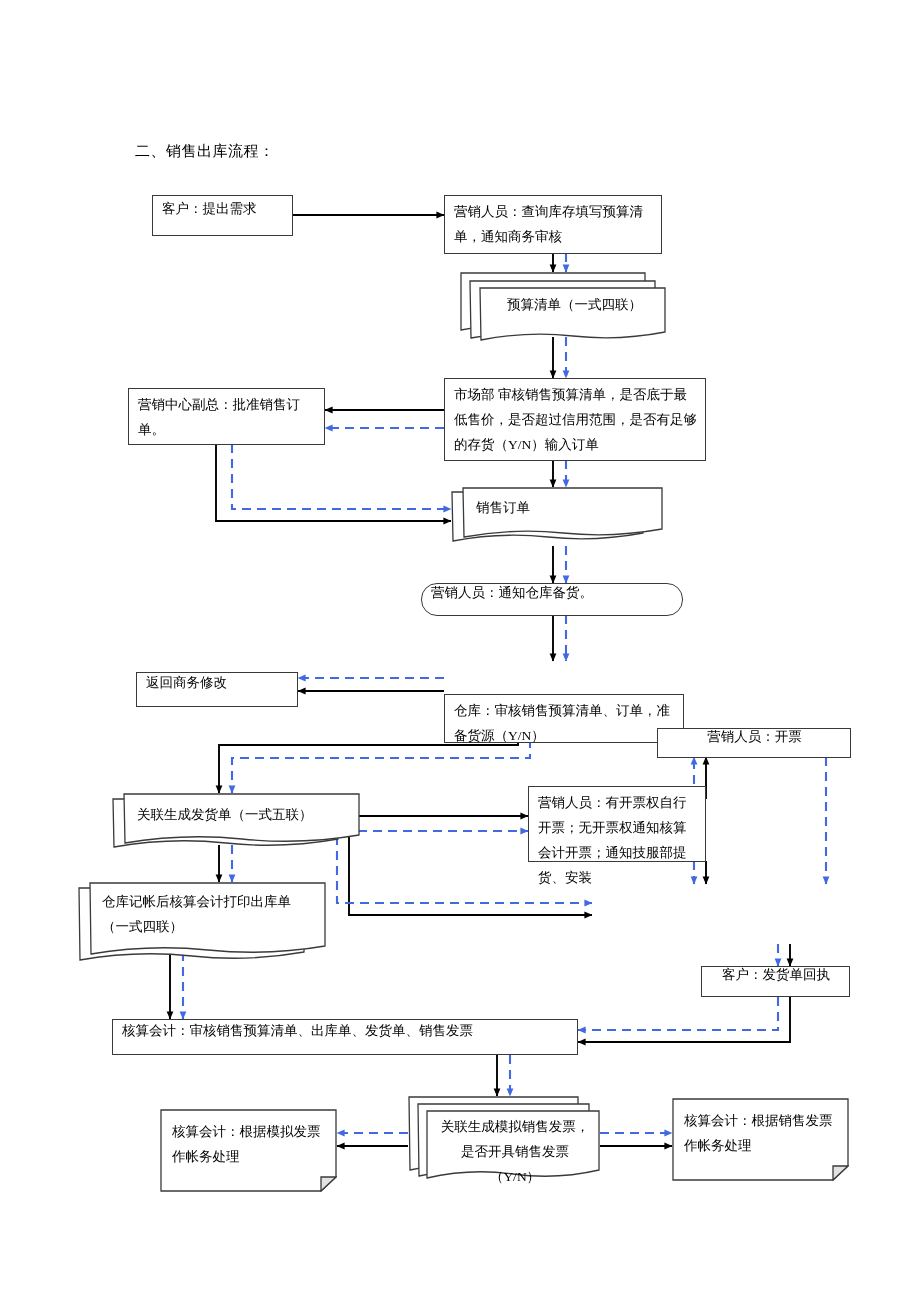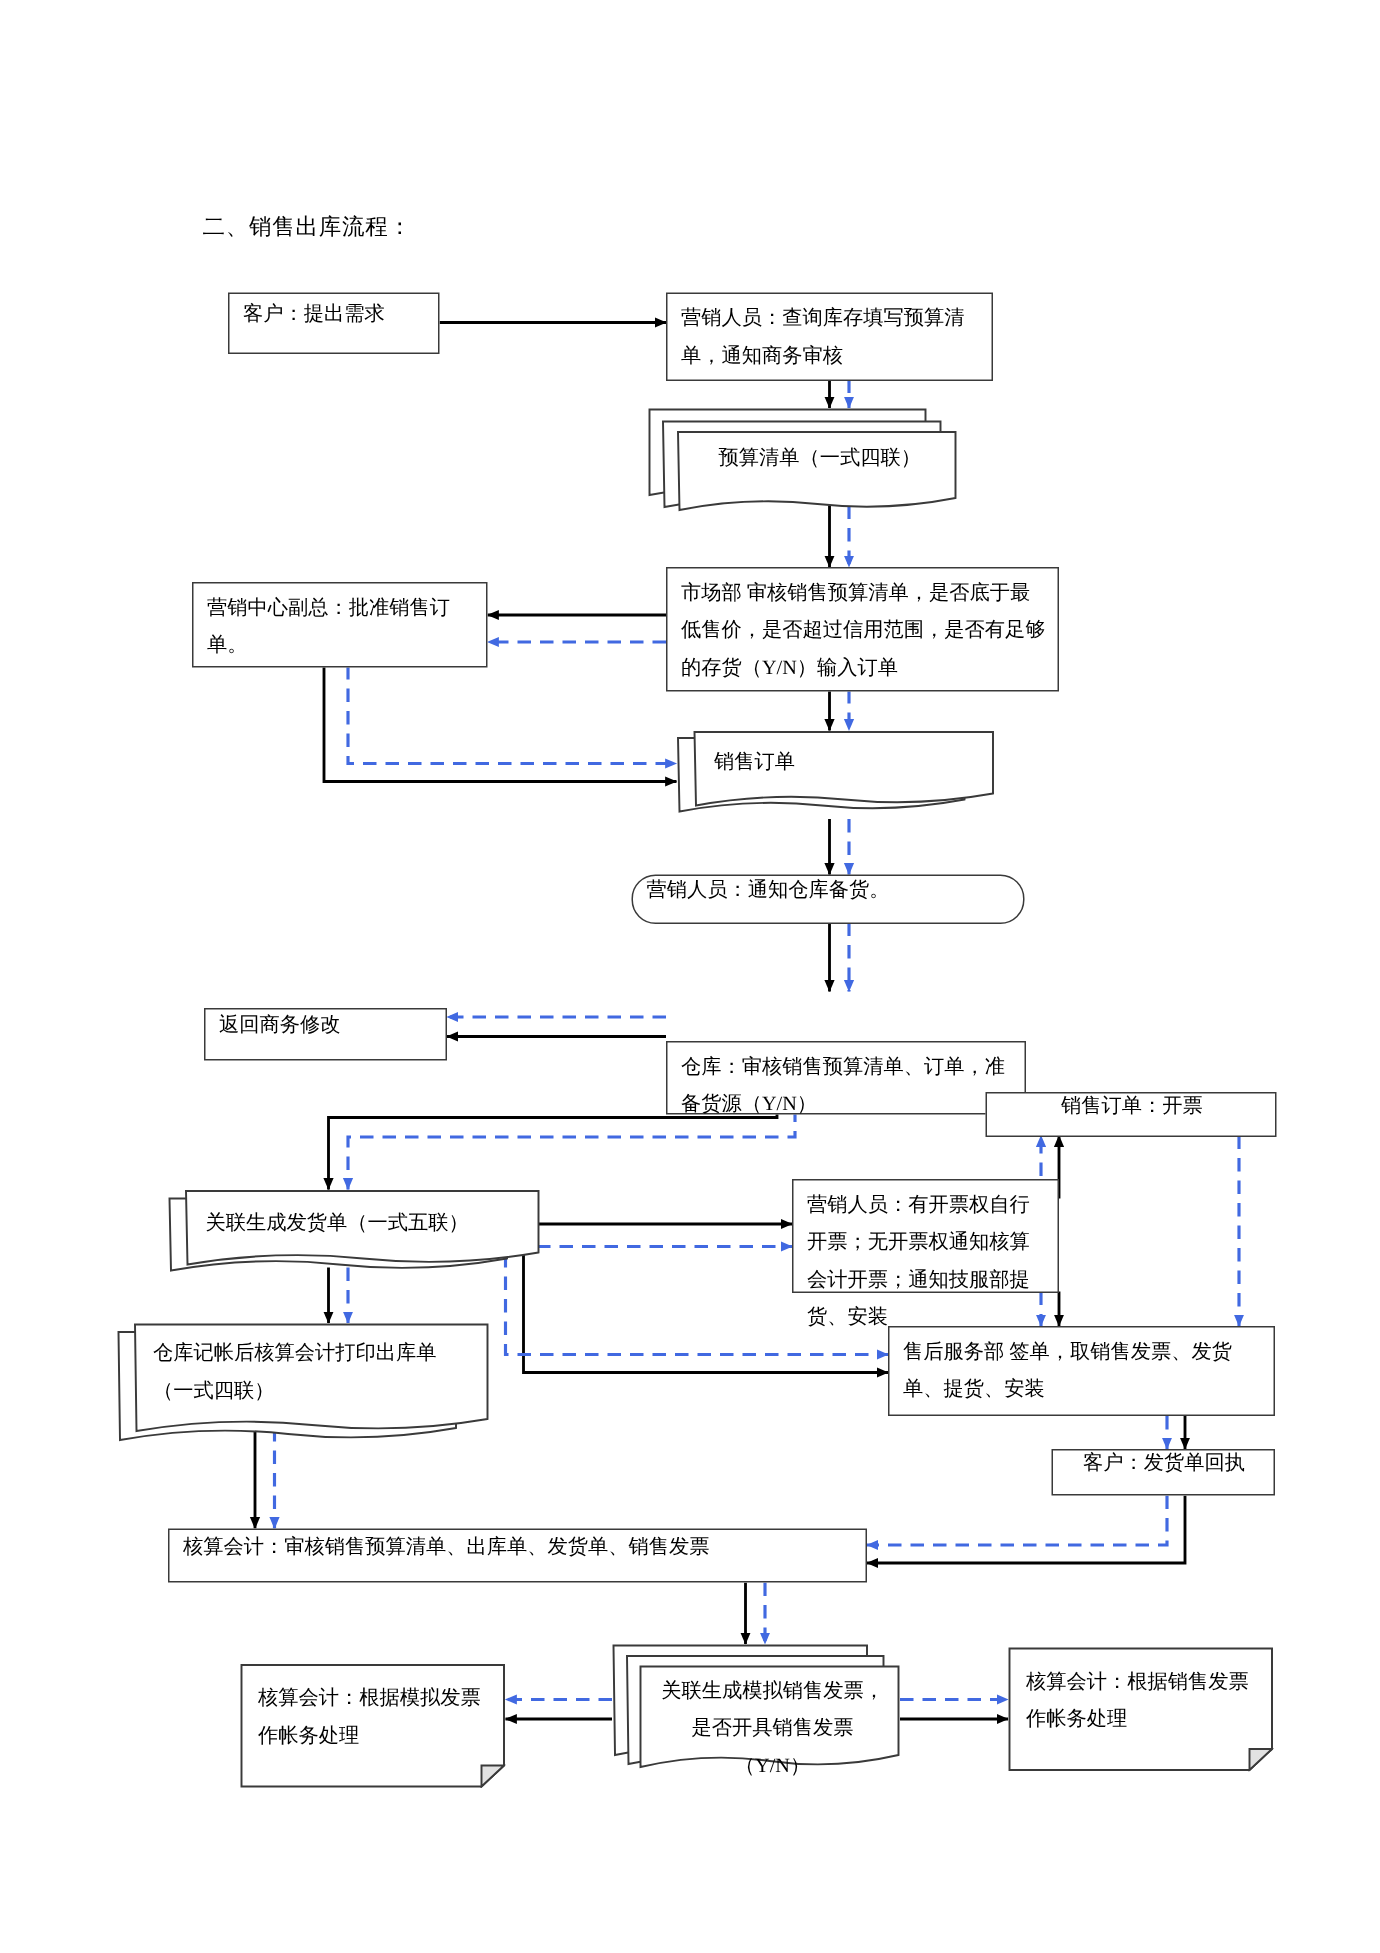--- a/index.html
+++ b/index.html
@@ -191,21 +191,21 @@
   </svg>
 
   <div class="box vcenter" style="left:152px; top:195px; width:141px; height:41px;">
     <span>客户：提出需求</span>
   </div>
 
   <div class="box" style="left:444px; top:195px; width:218px; height:59px;">
     <span>营销人员：查询库存填写预算清单，通知商务审核</span>
   </div>
 
-  <div class="docstack" style="left:432px; top:272px; width:170px; height:66px;">
+  <div class="docstack" style="left:460px; top:272px; width:170px; height:66px;">
     <svg class="doc-svg" width="206" height="66" viewBox="0 0 206 66">
       <path d="M1,1 H185 V50 q-46,9 -92,4 q-46,-5 -92,4 Z" fill="#fff" stroke="#3a3a3a" stroke-width="1.3"></path>
       <path d="M10,9 H195 V58 q-46,9 -92,4 q-46,-5 -92,4 Z" fill="#fff" stroke="#3a3a3a" stroke-width="1.3"></path>
       <path d="M20,16 H205 V60 q-46,9 -92,4 q-46,-5 -92,4 Z" fill="#fff" stroke="#3a3a3a" stroke-width="1.3"></path>
     </svg>
     <div class="doc-text" style="left:32px; top:20px; width:165px; text-align:center;">预算清单（一式四联）</div>
   </div>
 
   <div class="box" style="left:444px; top:378px; width:262px; height:83px;">
     <span>市场部 审核销售预算清单，是否底于最低售价，是否超过信用范围，是否有足够的存货（Y/N）输入订单</span>
@@ -229,21 +229,21 @@
 
   <div class="box" style="left:444px; top:661px; width:240px; height:49px;margin-top:33px;">
     <span>仓库：审核销售预算清单、订单，准备货源（Y/N）</span>
   </div>
 
   <div class="box vcenter" style="left:136px; top:672px; width:162px; height:35px;">
     <span>返回商务修改</span>
   </div>
 
   <div class="box vcenter center" style="left:657px; top:728px; width:194px; height:30px;">
-    <span style="width:100%;">销售订单：开票</span>
+    <span style="width:100%;">营销人员：开票</span>
   </div>
 
   <div class="docstack" style="left:112px; top:793px; width:248px; height:60px;">
     <svg class="doc-svg" width="248" height="60" viewBox="0 0 248 60">
       <path d="M1,6 H226 V46 q-56,10 -112,4 q-56,-6 -112,4 Z" fill="#fff" stroke="#3a3a3a" stroke-width="1.3"></path>
       <path d="M12,1 H247 V42 q-58,10 -117,4 q-58,-6 -117,4 Z" fill="#fff" stroke="#3a3a3a" stroke-width="1.3"></path>
     </svg>
     <div class="doc-text" style="left:25px; top:9px; width:210px;">关联生成发货单（一式五联）</div>
   </div>
 
@@ -252,23 +252,20 @@
   </div>
 
   <div class="docstack" style="left:78px; top:882px; width:248px; height:86px;">
     <svg class="doc-svg" width="248" height="86" viewBox="0 0 248 86">
       <path d="M1,6 H226 V70 q-56,10 -112,4 q-56,-6 -112,4 Z" fill="#fff" stroke="#3a3a3a" stroke-width="1.3"></path>
       <path d="M12,1 H247 V64 q-58,10 -117,4 q-58,-6 -117,4 Z" fill="#fff" stroke="#3a3a3a" stroke-width="1.3"></path>
     </svg>
     <div class="doc-text" style="left:24px; top:7px; width:210px;">仓库记帐后核算会计打印出库单（一式四联）</div>
   </div>
 
-  <div class="box" style="left:592px; top:884px; width:258px; height:60px;">
-    <span>售后服务部 签单，取销售发票、发货单、提货、安装</span>
-  </div>
 
   <div class="box vcenter center" style="left:701px; top:966px; width:149px; height:31px;">
     <span style="width:100%;">客户：发货单回执</span>
   </div>
 
   <div class="box vcenter" style="left:112px; top:1019px; width:466px; height:36px;">
     <span>核算会计：审核销售预算清单、出库单、发货单、销售发票</span>
   </div>
 
   <div class="note" style="left:160px; top:1098px; width:177px; height:83px;margin-top:11px;">

